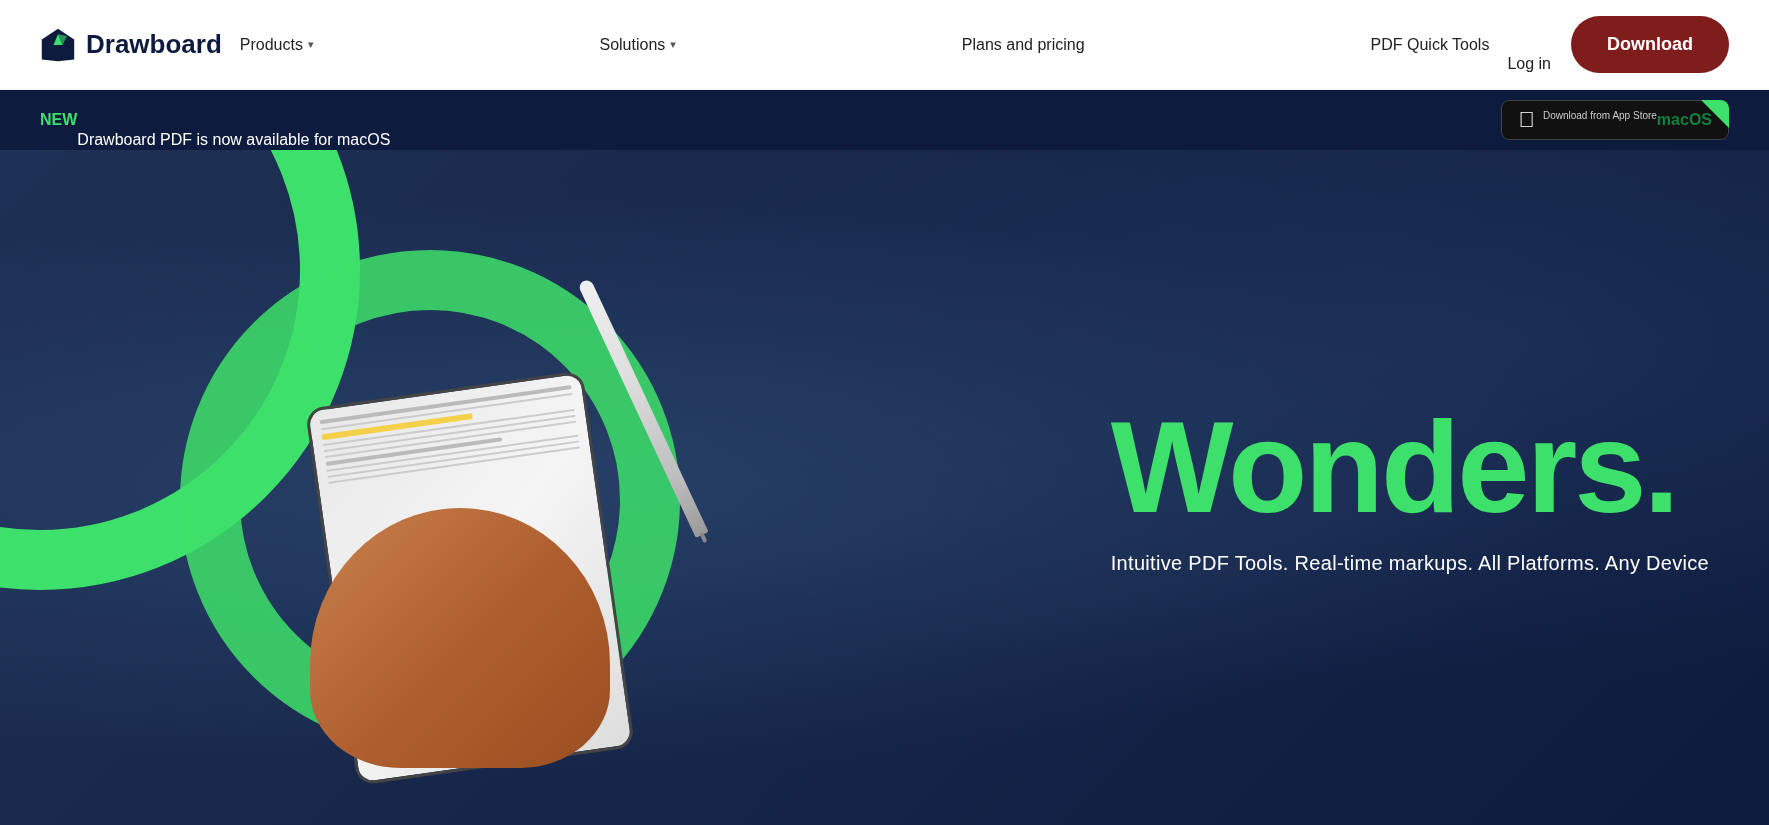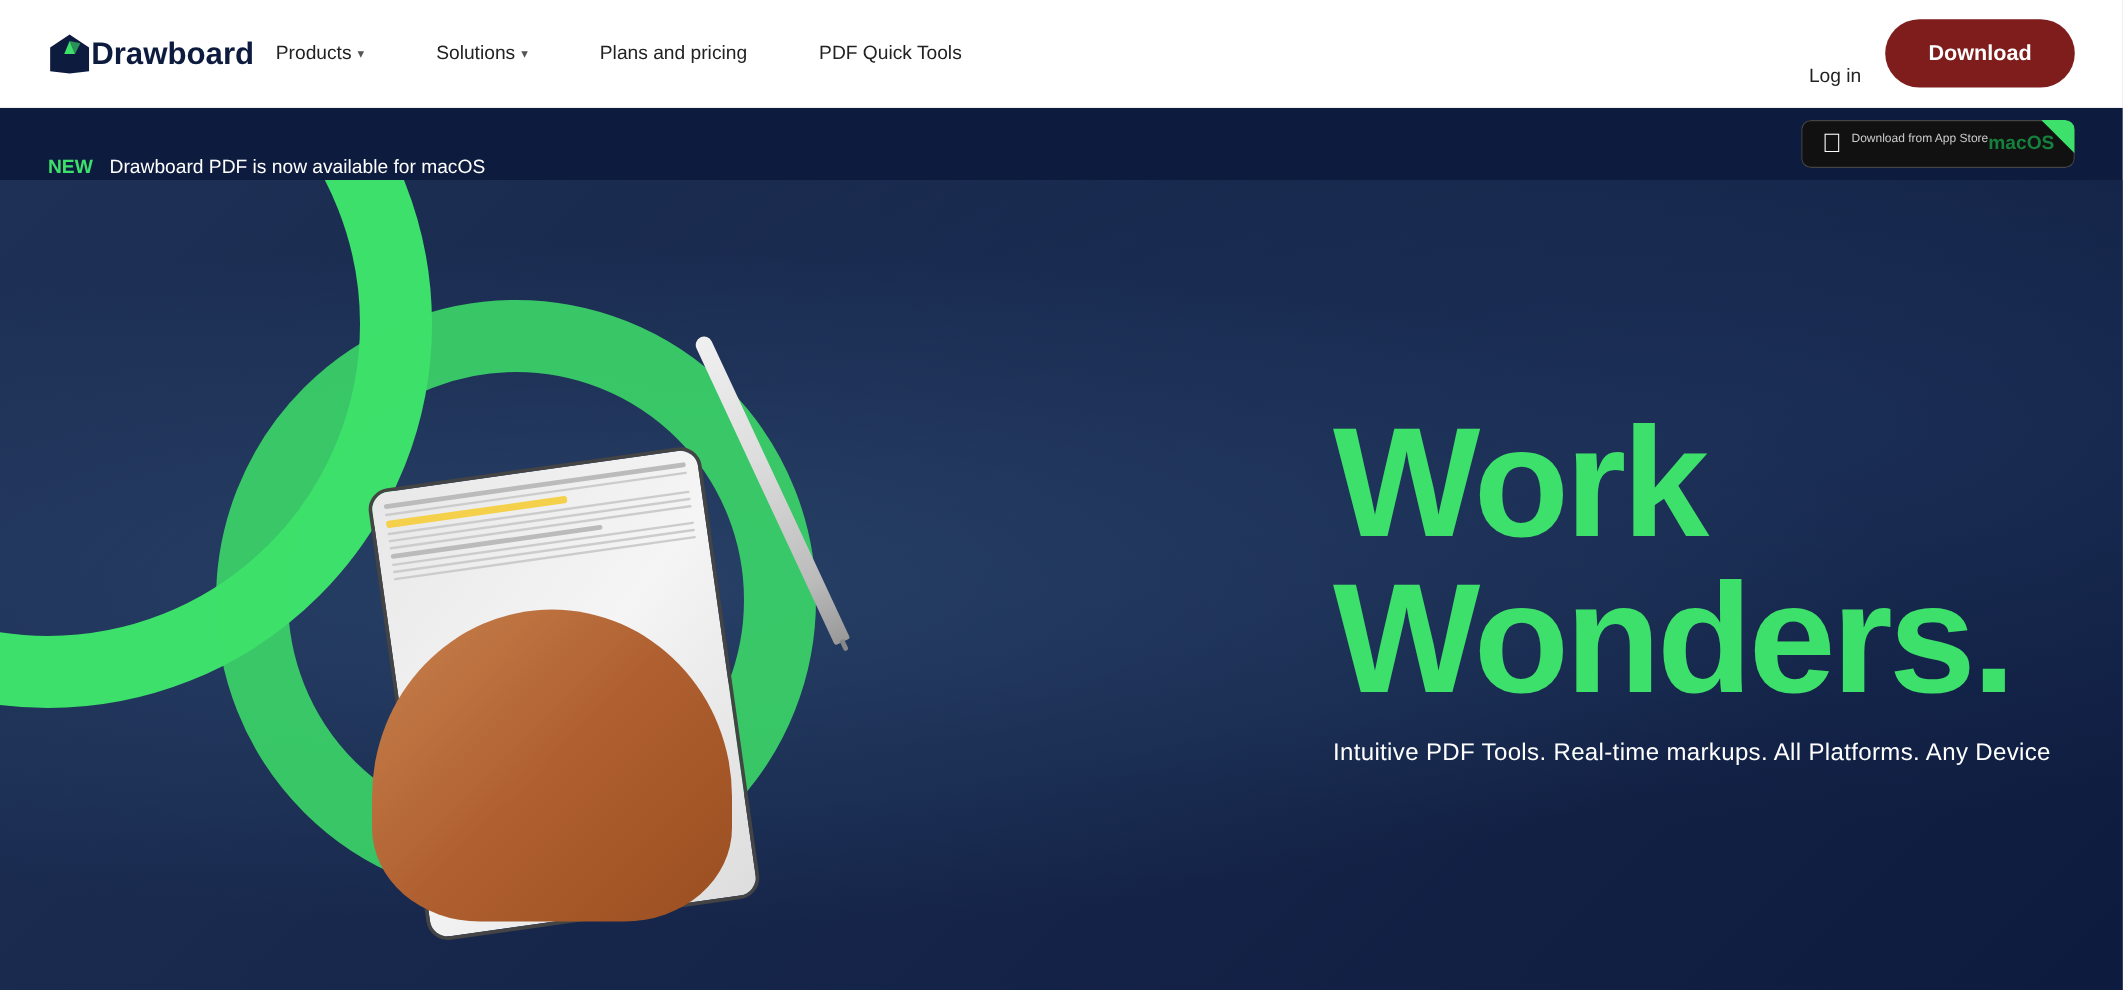--- a/index.html
+++ b/index.html
@@ -13,37 +13,38 @@
       padding: 0 40px;
       height: 90px;
       background: #fff;
       border-bottom: 1px solid #eee;
       position: relative;
       z-index: 10;
     }
     .nav-logo {
       display: flex;
       align-items: center;
+      gap: 10px;
       text-decoration: none;
     }
     .nav-logo-icon {
       width: 36px;
       height: 36px;
     }
     .nav-logo-text {
       font-size: 26px;
       font-weight: 700;
       color: #0d1b3e;
     }
     .nav-links {
       display: flex;
       align-items: center;
       gap: 24px;
       flex: 1;
-      justify-content: flex-start;
+      justify-content: space-between;
     }
     .nav-item {
       display: flex;
       align-items: center;
       gap: 5px;
       padding: 8px 18px;
       font-size: 16px;
       color: #222;
       cursor: pointer;
       border-radius: 6px;
@@ -80,22 +81,21 @@
     .announcement-banner {
       background: #0d1b3e;
       display: flex;
       align-items: center;
       justify-content: space-between;
       padding: 0 40px;
       height: 60px;
     }
     .announcement-content {
       display: flex;
-      align-items: flex-end;
-      gap: 14px;
+      align-items: center;
     }
     .announcement-new {
       background: transparent;
       color: #3de06a;
       font-weight: 700;
       font-size: 16px;
     }
     .announcement-text {
       color: #fff;
       font-size: 16px;
@@ -378,18 +378,17 @@
           <div class="tablet-line thin"></div>
           <div class="tablet-line thin"></div>
         </div>
       </div>
       <div class="hero-hand"></div>
     </div>
   </div>
 
   <div class="hero-content">
     <div class="hero-headline">
-      <div>Work</div>
       <div>Wonders.</div>
     </div>
     <p class="hero-subtext">Intuitive PDF Tools. Real-time markups. All Platforms. Any Device</p>
   </div>
 </section>
 
 </body></html>

